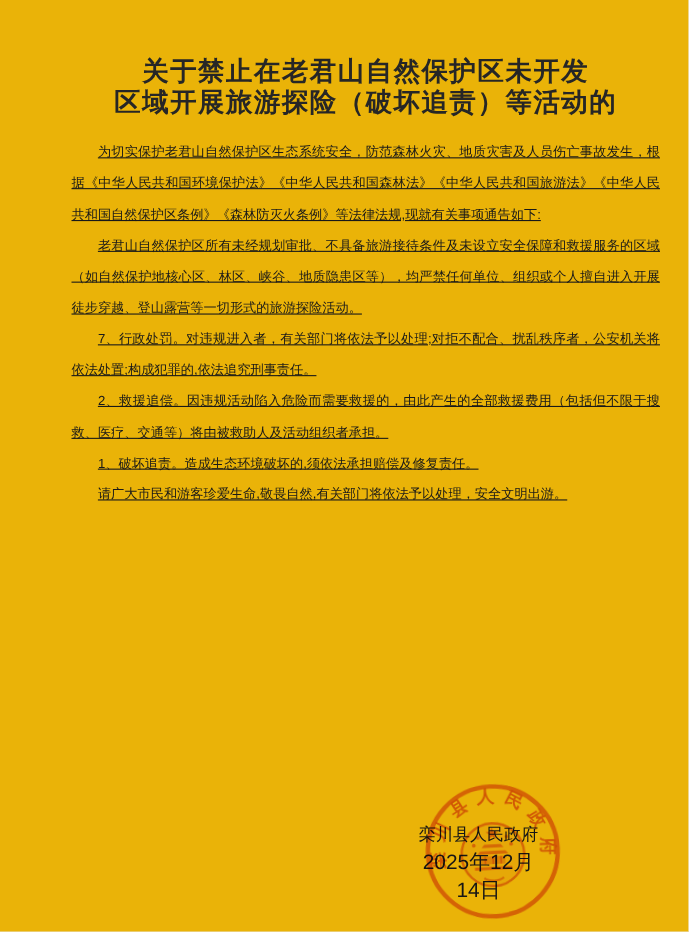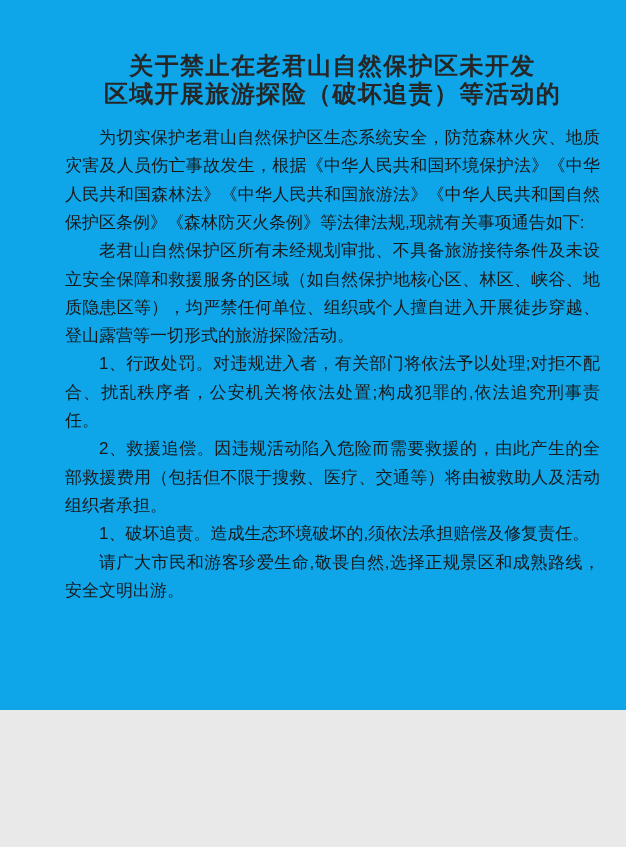--- a/index.html
+++ b/index.html
@@ -1,20 +1,20 @@
 <!DOCTYPE html>
 <html><head>
 <meta charset="utf-8">
 <style>
   html,body{margin:0;padding:0;background:#e9e9e9;}
   .page{
     position:relative;
-    width:626px;height:710px;
+    width:626px;height:847px;
     margin:0 auto;
-    background:#0ea5e9;
+    background:#eab308;
     color:#1c1c1c;
     font-family:"Liberation Sans","DejaVu Sans",sans-serif;
     overflow:hidden;
   }
   .content{
     position:absolute;left:65px;right:26px;top:0;
   }
   .doc-title{
     margin-top:52px;
     text-align:center;
@@ -29,24 +29,25 @@
   .big-title{
     margin-top:11px;
     text-align:center;
     font-family:"Liberation Serif","DejaVu Serif",serif;
     font-weight:bold;
     font-size:44px;
     line-height:44px;
     color:#2a2a2a;
   }
   .body{
-    font-size:17px;
+    font-size:12px;
     line-height:28.3px;
     text-align:justify;
     color:#191919;
+    text-decoration:underline;
   }
   .body p{
     margin:0;
     text-indent:2em;
   }
   .body p.h{
     font-weight:bold;
     color:#111;
   }
   .sign{
@@ -79,24 +80,24 @@
 
     <h1 class="doc-title">
       <span class="tline">关于禁止在老君山自然保护区未开发</span>
       <span class="tline">区域开展旅游探险（破坏追责）等活动的</span>
     </h1>
 
 
     <div class="body">
       <p>为切实保护老君山自然保护区生态系统安全，防范森林火灾、地质灾害及人员伤亡事故发生，根据《中华人民共和国环境保护法》《中华人民共和国森林法》《中华人民共和国旅游法》《中华人民共和国自然保护区条例》《森林防灭火条例》等法律法规,现就有关事项通告如下:</p>
       <p>老君山自然保护区所有未经规划审批、不具备旅游接待条件及未设立安全保障和救援服务的区域（如自然保护地核心区、林区、峡谷、地质隐患区等），均严禁任何单位、组织或个人擅自进入开展徒步穿越、登山露营等一切形式的旅游探险活动。</p>
-      <p>1、行政处罚。对违规进入者，有关部门将依法予以处理;对拒不配合、扰乱秩序者，公安机关将依法处置;构成犯罪的,依法追究刑事责任。</p>
+      <p>7、行政处罚。对违规进入者，有关部门将依法予以处理;对拒不配合、扰乱秩序者，公安机关将依法处置;构成犯罪的,依法追究刑事责任。</p>
       <p>2、救援追偿。因违规活动陷入危险而需要救援的，由此产生的全部救援费用（包括但不限于搜救、医疗、交通等）将由被救助人及活动组织者承担。</p>
       <p>1、破坏追责。造成生态环境破坏的,须依法承担赔偿及修复责任。</p>
-      <p>请广大市民和游客珍爱生命,敬畏自然,选择正规景区和成熟路线，安全文明出游。</p>
+      <p>请广大市民和游客珍爱生命,敬畏自然,有关部门将依法予以处理，安全文明出游。</p>
     </div>
   </div>
 
   <div class="sign">
     <div class="org">栾川县人民政府</div>
     <div class="date">2025年12月14日</div>
   </div>
 
   <svg class="seal" viewBox="0 0 126 126" aria-hidden="true">
     <defs>

